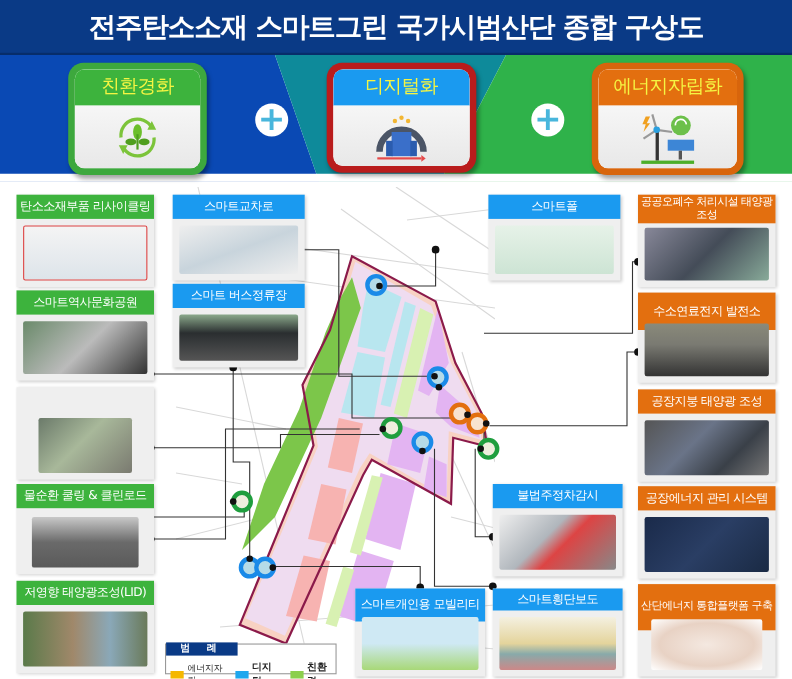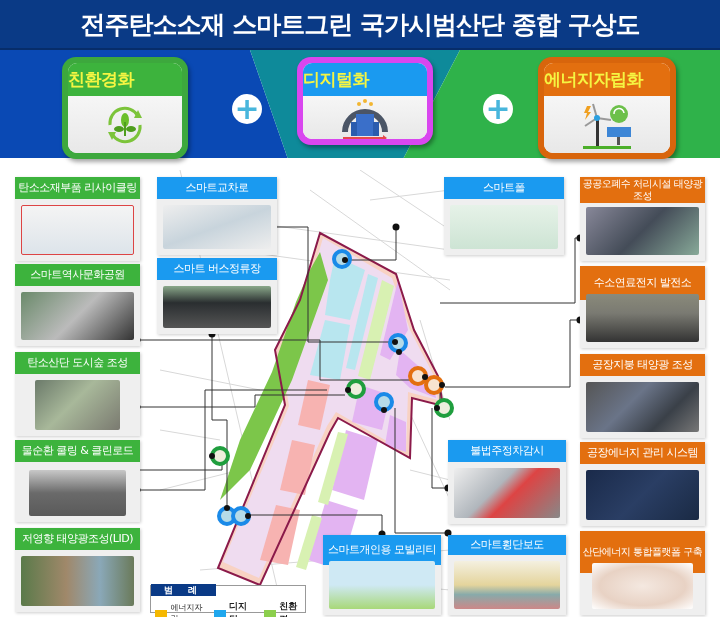--- a/index.html
+++ b/index.html
@@ -2,21 +2,21 @@
 <html><head>
 <meta charset="utf-8">
 <style>
 *{margin:0;padding:0;box-sizing:border-box}
 body{width:720px;height:617px;overflow:hidden;background:#fff;font-family:"DejaVu Sans","Liberation Sans",sans-serif;position:relative}
 .hdr{position:absolute;left:0;top:0;width:720px;height:50px;background:#0a3a86;color:#fff;font-size:25px;font-weight:bold;text-align:center;line-height:50px;letter-spacing:-1px;border-bottom:2px solid #072d6a}
 .band{position:absolute;left:0;top:50px;width:720px;height:115px;overflow:hidden}
 .band svg{position:absolute;left:0;top:0}
 .pillar{position:absolute;top:57px;border-radius:14px;padding:6px;box-shadow:2px 3px 4px rgba(0,0,0,.35)}
 .pillar .inner{background:#fff;border-radius:9px;overflow:hidden;width:100%;height:100%;position:relative}
-.pillar .ptitle{height:33px;line-height:33px;text-align:left;font-size:17px;font-weight:bold;color:#f5f542;letter-spacing:-0.5px}
+.pillar .ptitle{height:33px;line-height:33px;text-align:center;font-size:17px;font-weight:normal;color:#f5f542;letter-spacing:-0.5px}
 .pillar .pico{position:absolute;left:0;right:0;top:33px;bottom:0;background:linear-gradient(#f6f6f6,#e8e8e8);display:flex;align-items:center;justify-content:center}
 .plus{position:absolute;top:94px;width:30px;height:30px;border-radius:50%;background:#fff;display:flex;align-items:center;justify-content:center}
 .plus span{color:#48b6dc;font-size:30px;font-weight:bold;line-height:30px}
 .card{position:absolute;background:#efefef;box-shadow:1px 1px 3px rgba(0,0,0,.2)}
 .card .ct{position:absolute;left:0;top:0;right:0;color:#fff;font-size:11px;font-weight:normal;text-align:center;display:flex;align-items:center;justify-content:center;letter-spacing:-0.5px;line-height:12px}
 .card .ci{position:absolute;left:6px;right:6px;bottom:6px;border-radius:2px}
 .g .ct{background:#3db33d}
 .b .ct{background:#1a9af0}
 .o .ct{background:#e36f0f}
 .map{position:absolute;left:160px;top:170px}
@@ -54,21 +54,21 @@
         <rect x="24" y="22" width="2" height="14" fill="#4f9e1e"></rect>
       </svg>
     </div>
   </div>
 </div>
 
 <div class="plus" style="left:232px">
     <span>+</span>
   </div>
 
-<div class="pillar" style="left:297px;width:136px;height:88px;background:#d946ef">
+<div class="pillar" style="left:297px;width:136px;height:100px;background:#b91c1c">
   <div class="inner">
     <div class="ptitle" style="background:#1a9af0">디지털화</div>
     <div class="pico">
       <svg width="56" height="52" viewBox="0 0 56 52">
         <path d="M8 40 A20 20 0 1 1 48 40" stroke="#4b5566" stroke-width="6" fill="none"></path>
         <rect x="19" y="22" width="18" height="22" fill="#3a6fc9"></rect>
         <rect x="14" y="30" width="6" height="14" fill="#2b5cae"></rect>
         <rect x="36" y="30" width="6" height="14" fill="#2b5cae"></rect>
         <circle cx="22" cy="12" r="2" fill="#f2b632"></circle>
           <circle cx="28" cy="9" r="2" fill="#f2b632"></circle>
@@ -216,21 +216,20 @@
 
 <div class="card g" style="left:15px;top:177px;width:125px;height:84px">
   <div class="ct" style="height:22px">탄소소재부품 리사이클링</div>
   <div class="ci" style="top:28px;background:linear-gradient(#f4f4f4,#dde4ea);border:1px solid #d44"></div>
 </div>
 <div class="card g" style="left:15px;top:264px;width:125px;height:82px">
   <div class="ct" style="height:22px">스마트역사문화공원</div>
   <div class="ci" style="top:28px;background:linear-gradient(135deg,#6a8a6a,#bbb 50%,#333)"></div>
 </div>
 <div class="card g" style="left:15px;top:352px;width:125px;height:84px">
-  <div class="ct" style="height:22px">탄소산단 도시숲 조성</div>
   <div class="ci" style="top:28px;left:20px;right:20px;background:linear-gradient(135deg,#6b7a6a,#a8b89a 45%,#7a7a70)"></div>
 </div>
 <div class="card g" style="left:15px;top:440px;width:125px;height:82px">
   <div class="ct" style="height:22px">물순환 쿨링 &amp; 클린로드</div>
   <div class="ci" style="top:30px;left:14px;right:14px;background:linear-gradient(#c8c8c8,#6a6a6a 50%,#5a5a5a)"></div>
 </div>
 <div class="card g" style="left:15px;top:528px;width:125px;height:84px">
   <div class="ct" style="height:22px">저영향 태양광조성(LID)</div>
   <div class="ci" style="top:28px;background:linear-gradient(90deg,#5a7a4a,#a0886a 40%,#8aa8b8 70%,#6a7a5a)"></div>
 </div>

